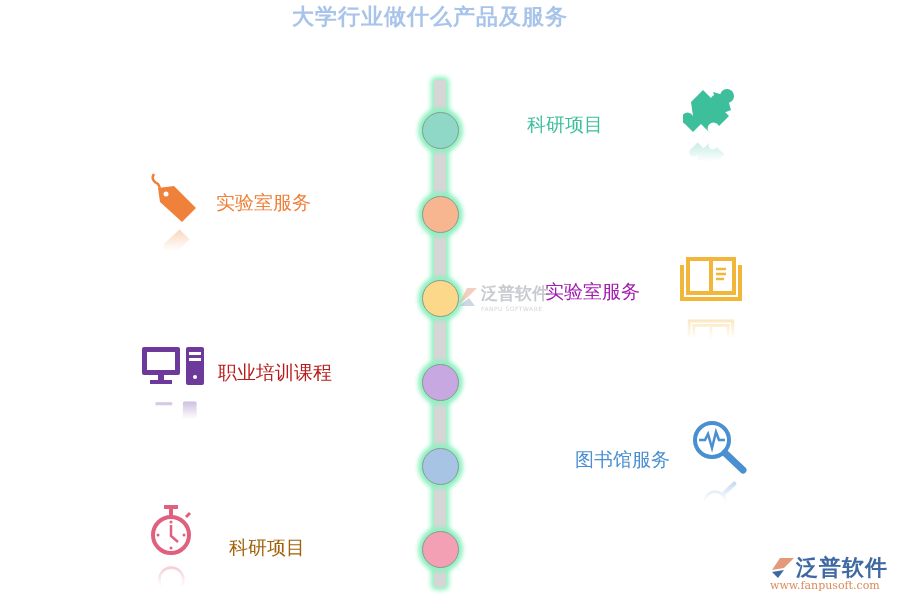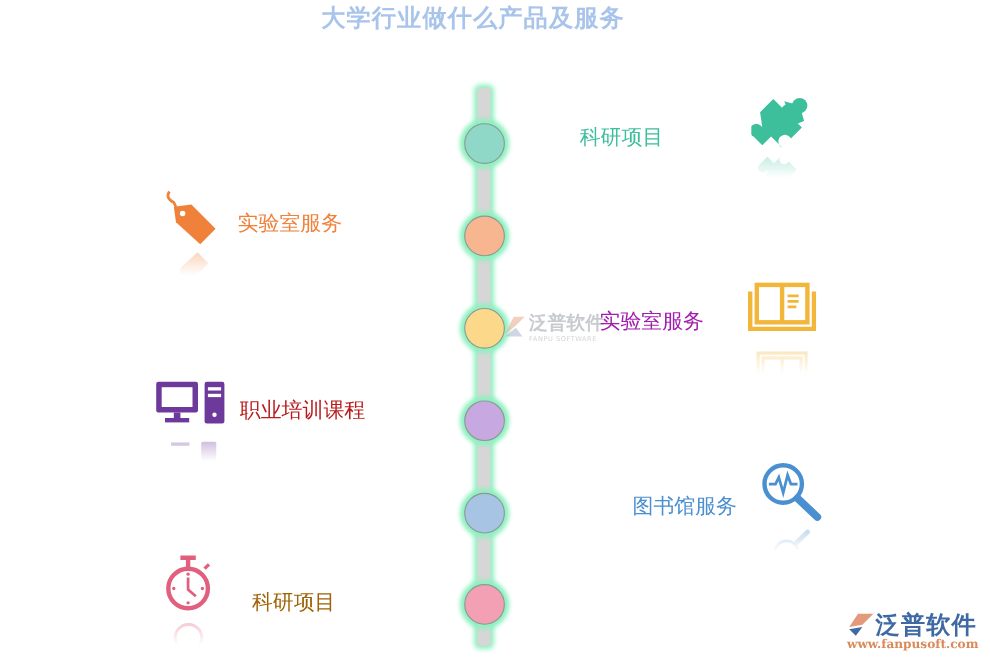--- a/index.html
+++ b/index.html
@@ -14,21 +14,21 @@
   .label { position:absolute; font-size:19px; white-space:nowrap; }
   .icon { position:absolute; }
   .refl { position:absolute; opacity:0.35; transform:scaleY(-1);
           -webkit-mask-image:linear-gradient(to top, rgba(0,0,0,1), rgba(0,0,0,0) 60%);
           mask-image:linear-gradient(to top, rgba(0,0,0,1), rgba(0,0,0,0) 60%); }
   .wm { position:absolute; left:455px; top:282px; display:flex; align-items:center; opacity:0.55; }
   .wm-text { font-size:17px; color:#9aa0a8; font-weight:bold; }
   .wm-sub { font-size:6px; color:#b0b0b0; letter-spacing:0.5px; }
   .logo { position:absolute; left:770px; top:553px; }
   .logo-name { font-size:22px; color:#3f69a3; font-weight:bold; letter-spacing:1px; }
-  .logo-url { font-family:"DejaVu Serif", "Liberation Serif", serif; font-size:11px; color:#d98a5a; margin-top:-4px;font-weight:bold; }
+  .logo-url { font-family:"DejaVu Serif", "Liberation Serif", serif; font-size:11px; color:#d98a5a; margin-top:-4px; }
 </style>
 </head>
 <body>
 
 <div class="title">大学行业做什么产品及服务</div>
 
 <div class="bar"></div>
 
 <div class="node" style="left:422px;top:112px;background:#8fd8c8;"></div>
 <div class="node" style="left:422px;top:196px;background:#f8b690;"></div>

